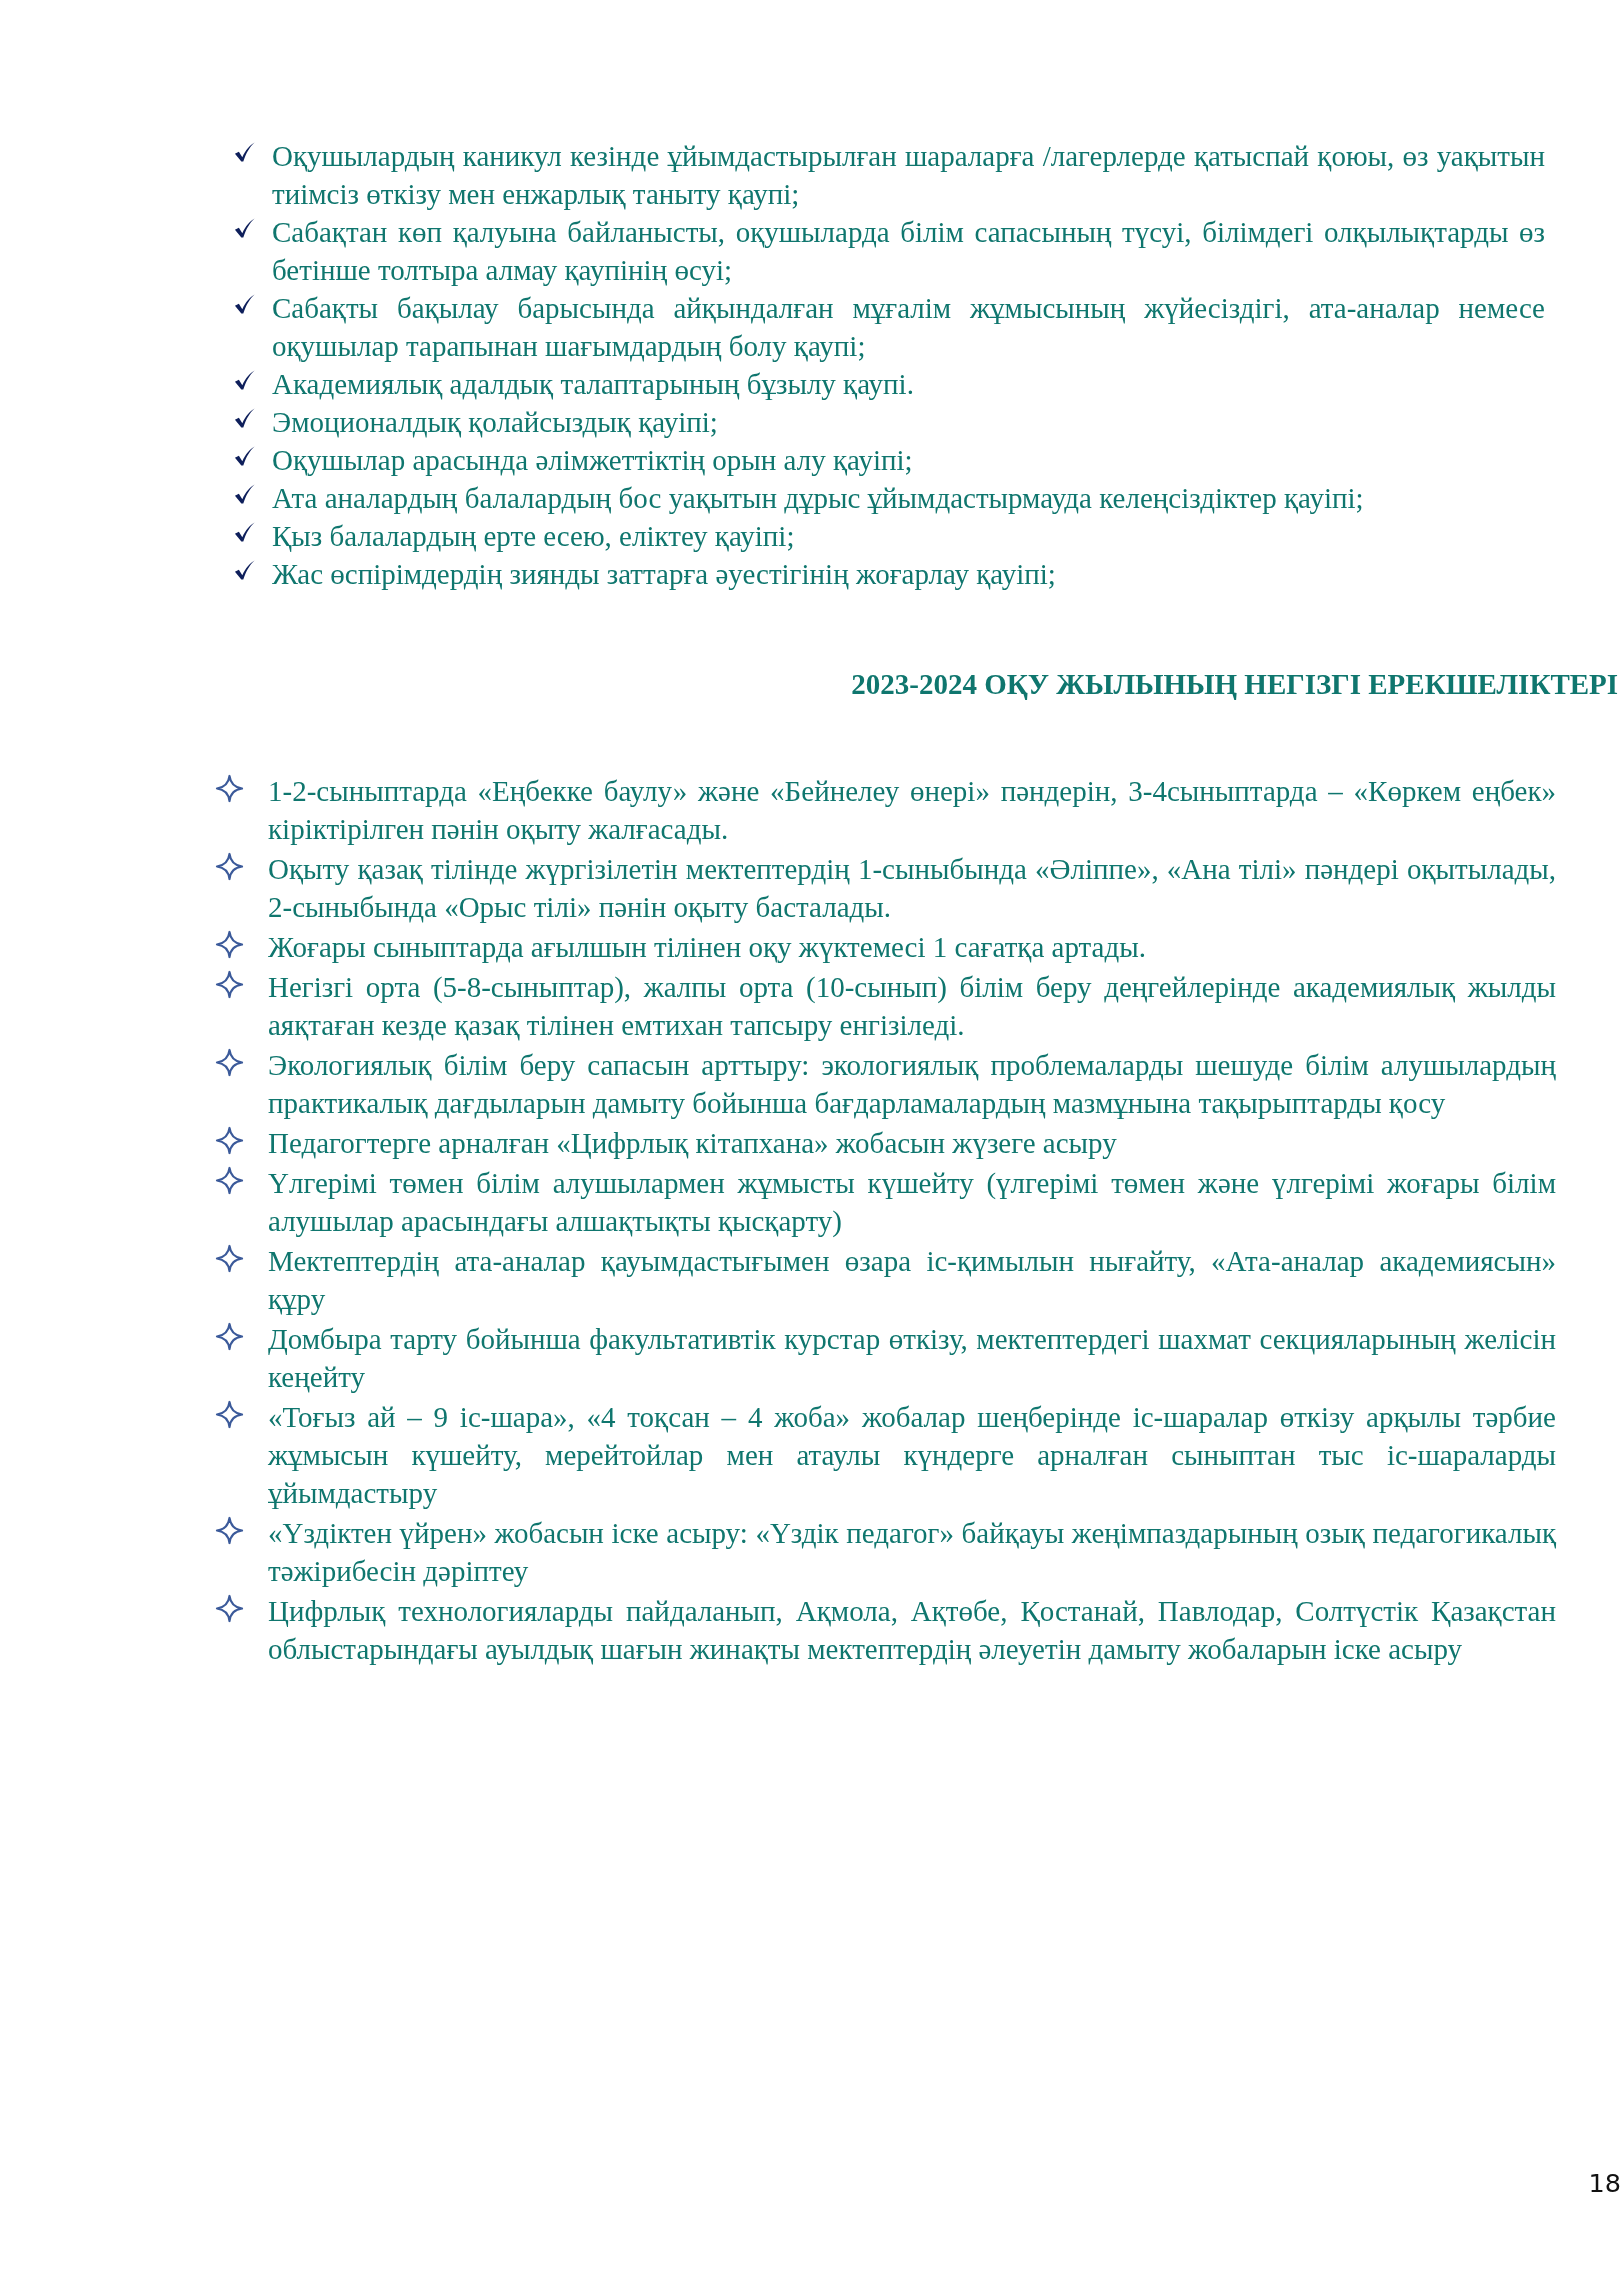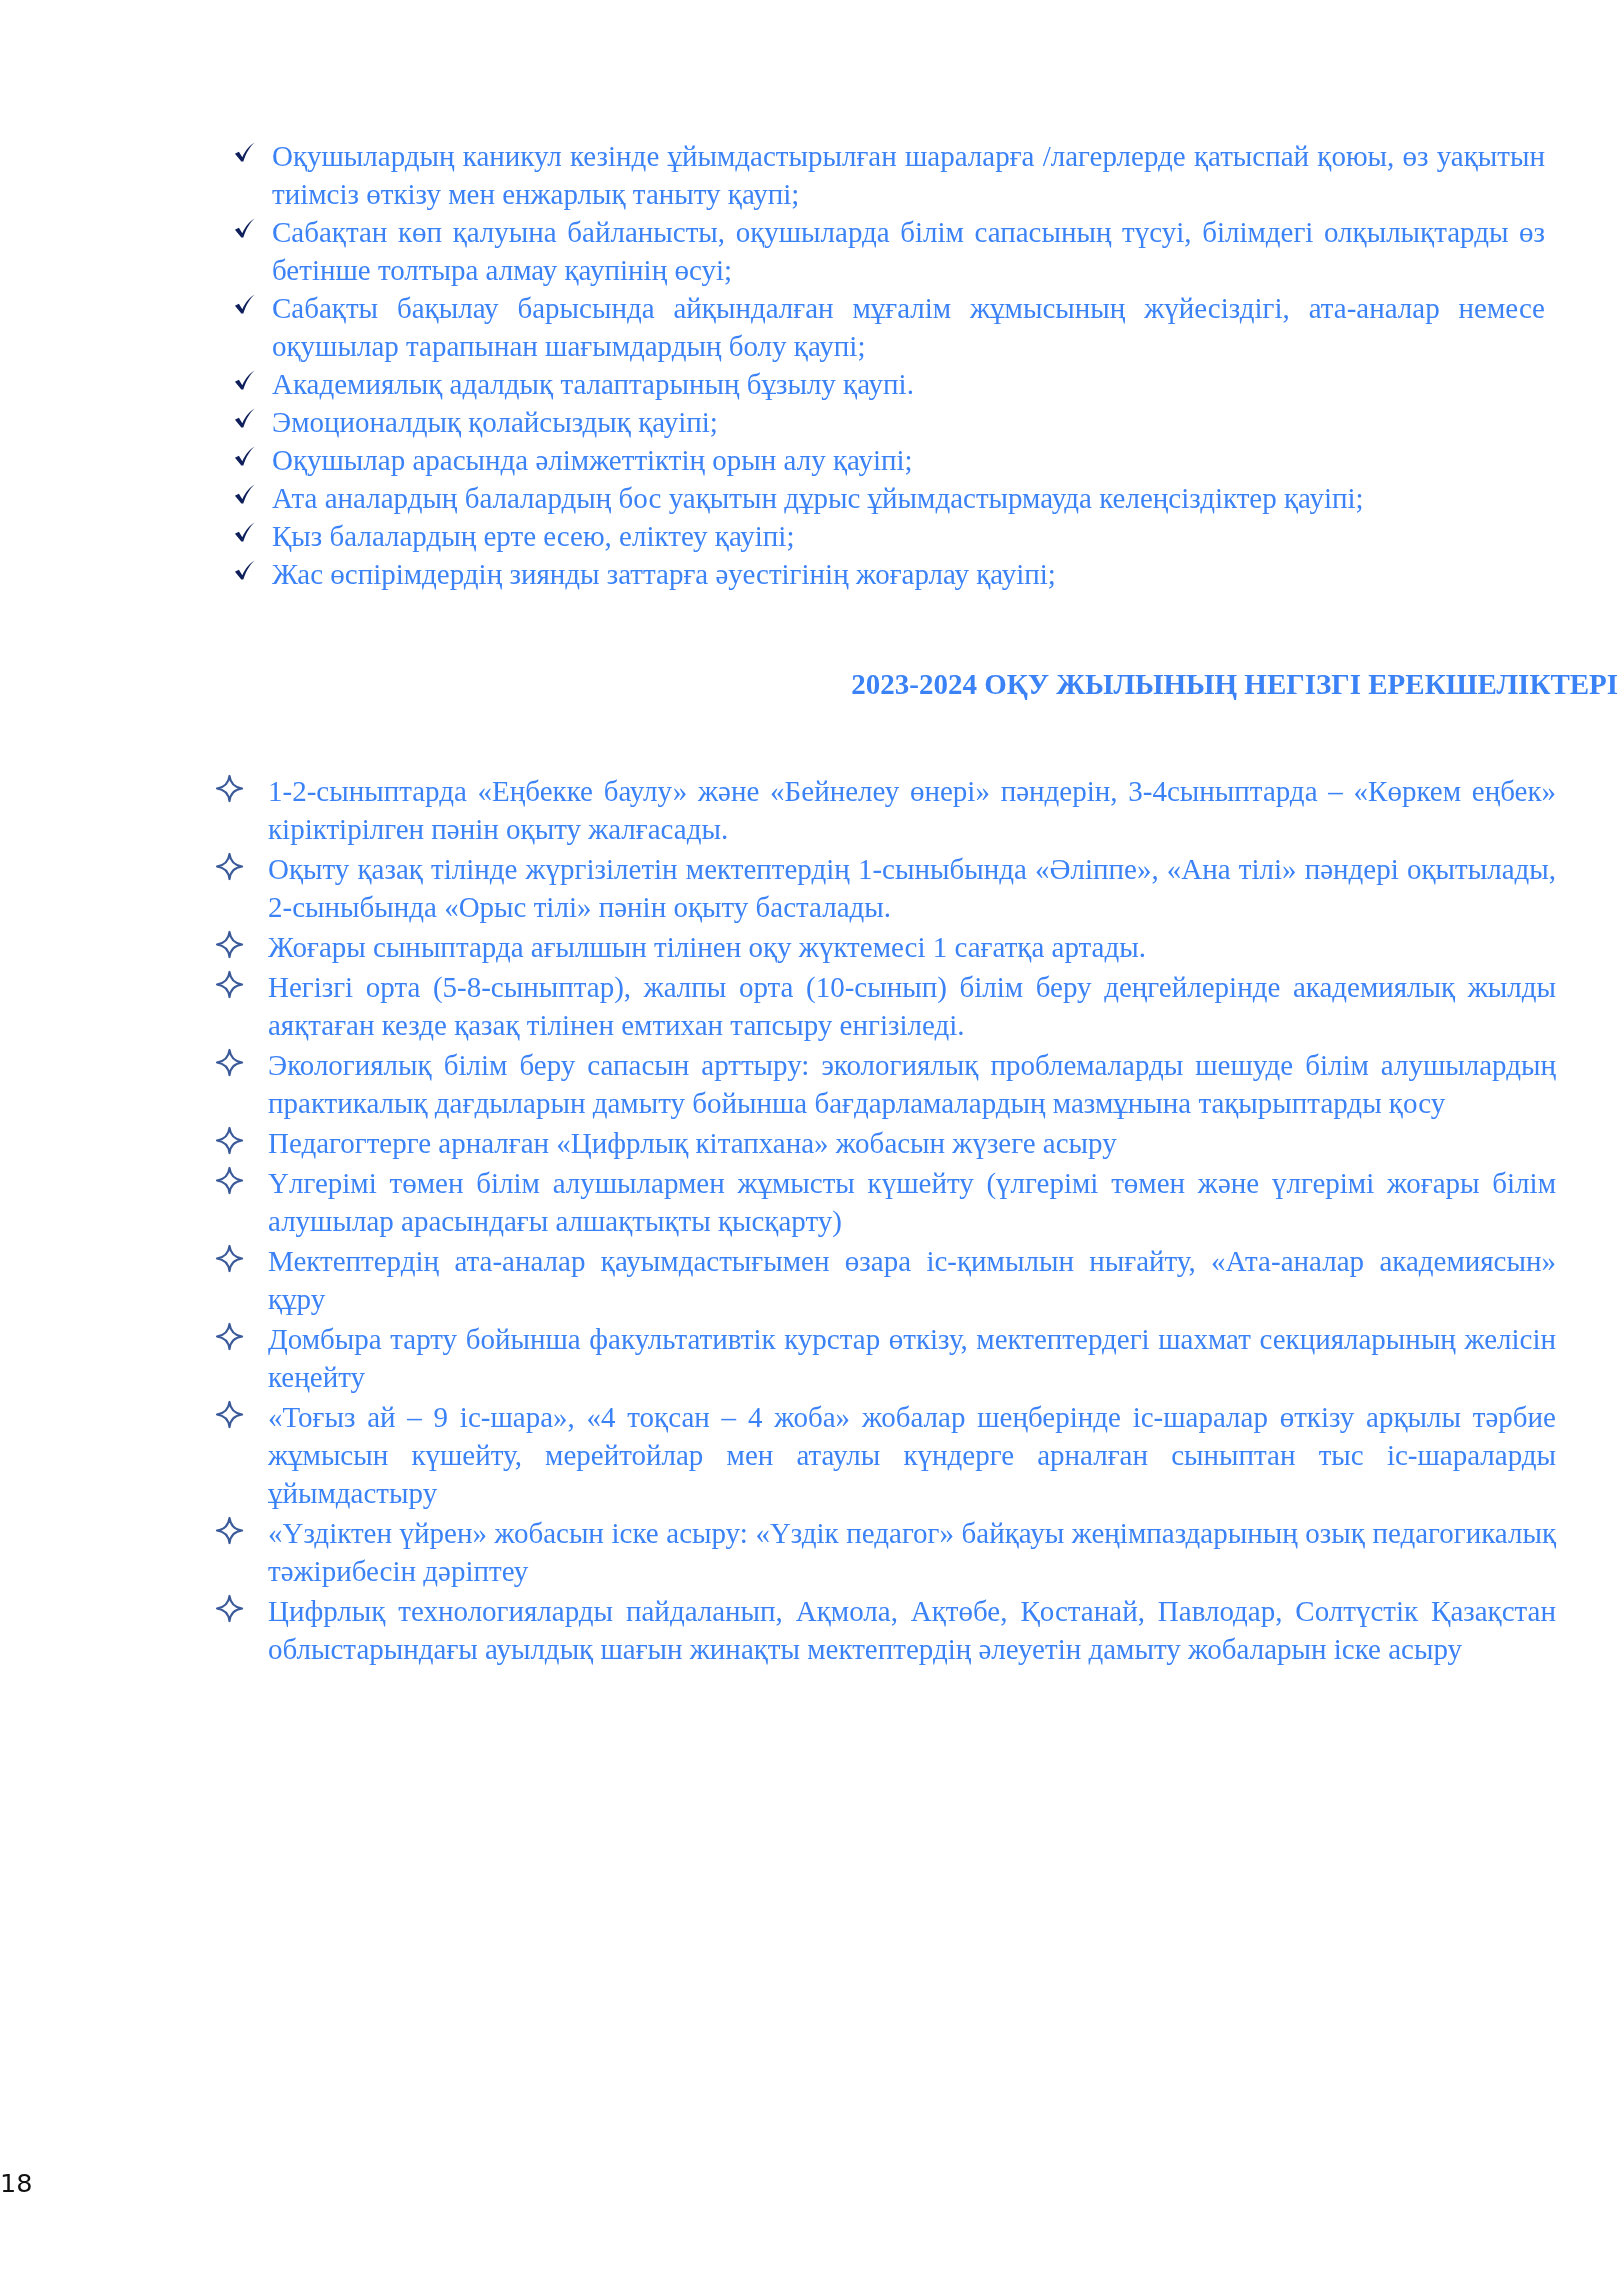--- a/index.html
+++ b/index.html
@@ -1,31 +1,31 @@
 <!DOCTYPE html>
 <html><head>
 <meta charset="utf-8">
 <style>
   html, body { margin: 0; padding: 0; background: #ffffff; }
   body { width: 1621px; height: 2293px; position: relative; overflow: hidden; }
   .page { position: absolute; left: 0; top: 0; width: 1621px; height: 2293px; }
-  .text { font-family: "Liberation Serif", serif; color: #3b82f6; font-size: 29px; line-height: 38px; }
+  .text { font-family: "Liberation Serif", serif; color: #0f766e; font-size: 29px; line-height: 38px; }
 
   .risk-list { position: absolute; left: 227px; top: 137px; width: 1318px; margin: 0; padding: 0; list-style: none; }
   .risk-list li { position: relative; padding-left: 45px; text-align: justify; margin: 0; }
   .risk-list li .check { position: absolute; left: 5.9px; top: 3.9px; width: 23.5px; height: 23.5px; }
 
   .heading { position: absolute; left: 0; width: 1621px; top: 665px; text-align: right; font-weight: bold; font-size: 29px; }
   .heading span { position: relative; left: -2.9px; }
 
   .feat-list { position: absolute; left: 194px; top: 755px; width: 1345px; margin: 17px; padding: 0; list-style: none; }
   .feat-list li { position: relative; padding-left: 57px; text-align: justify; margin: 0 0 2px 0; }
   .feat-list li .star { position: absolute; left: 3.9px; top: 2px; width: 29px; height: 29px; }
 
-  .page-number { position: absolute; top: 2168px; left: 0; width: 1621px; text-align: left;
+  .page-number { position: absolute; top: 2168px; left: 0; width: 1621px; text-align: right;
     font-family: "DejaVu Sans", sans-serif; font-size: 25.5px; color: #111111; }
 </style>
 </head>
 <body>
 
 <div class="page">
 
   <ul class="risk-list text">
     <li><svg class="check" viewBox="0 0 24 24">
           <path d="M2 13 L6 11 L9.5 16.5 C13 9 17 4.5 22 1.5 C17 6 13.5 12 10.5 21 L8.5 21 Z" fill="#0e1f5b"></path>

